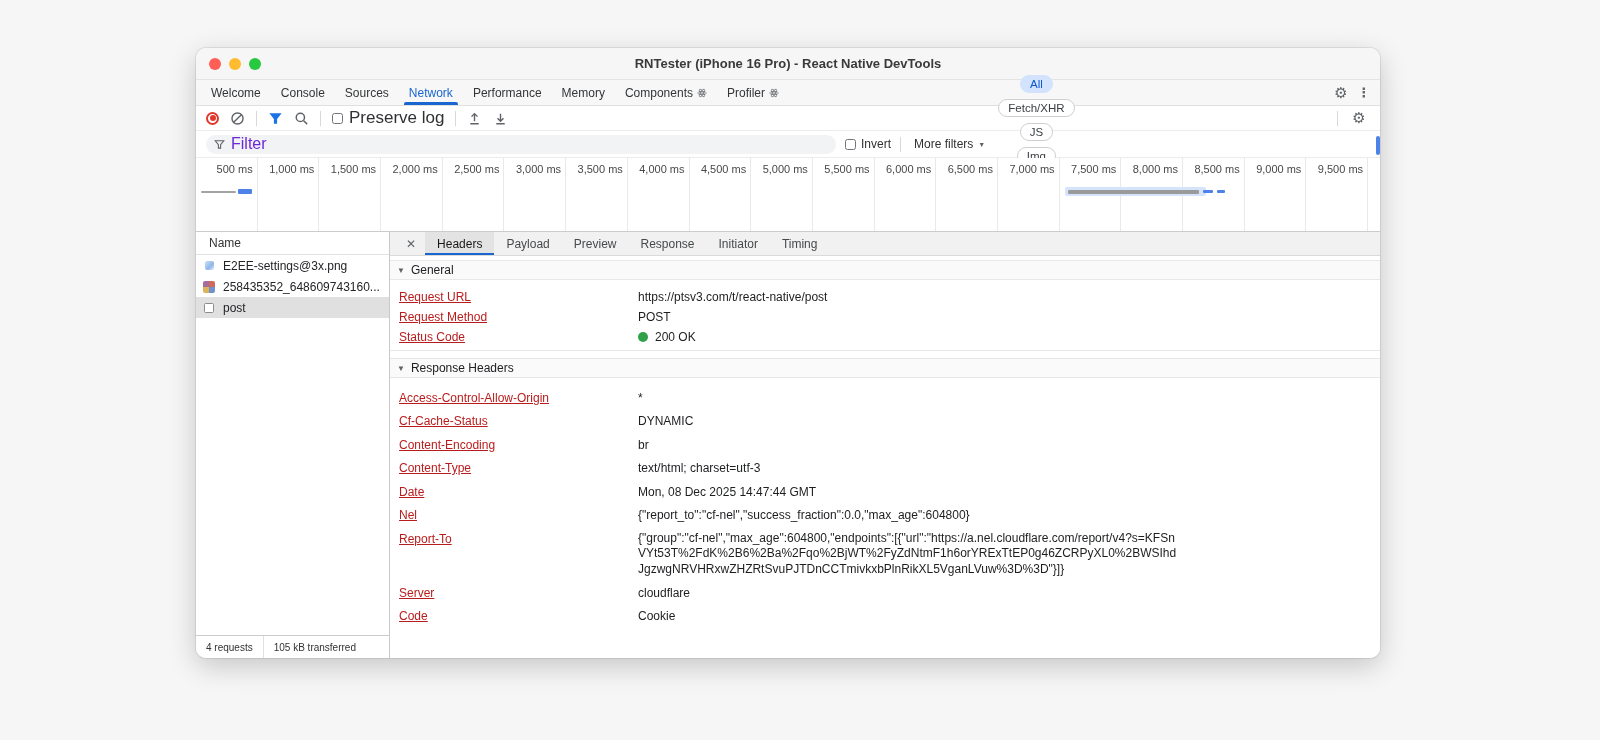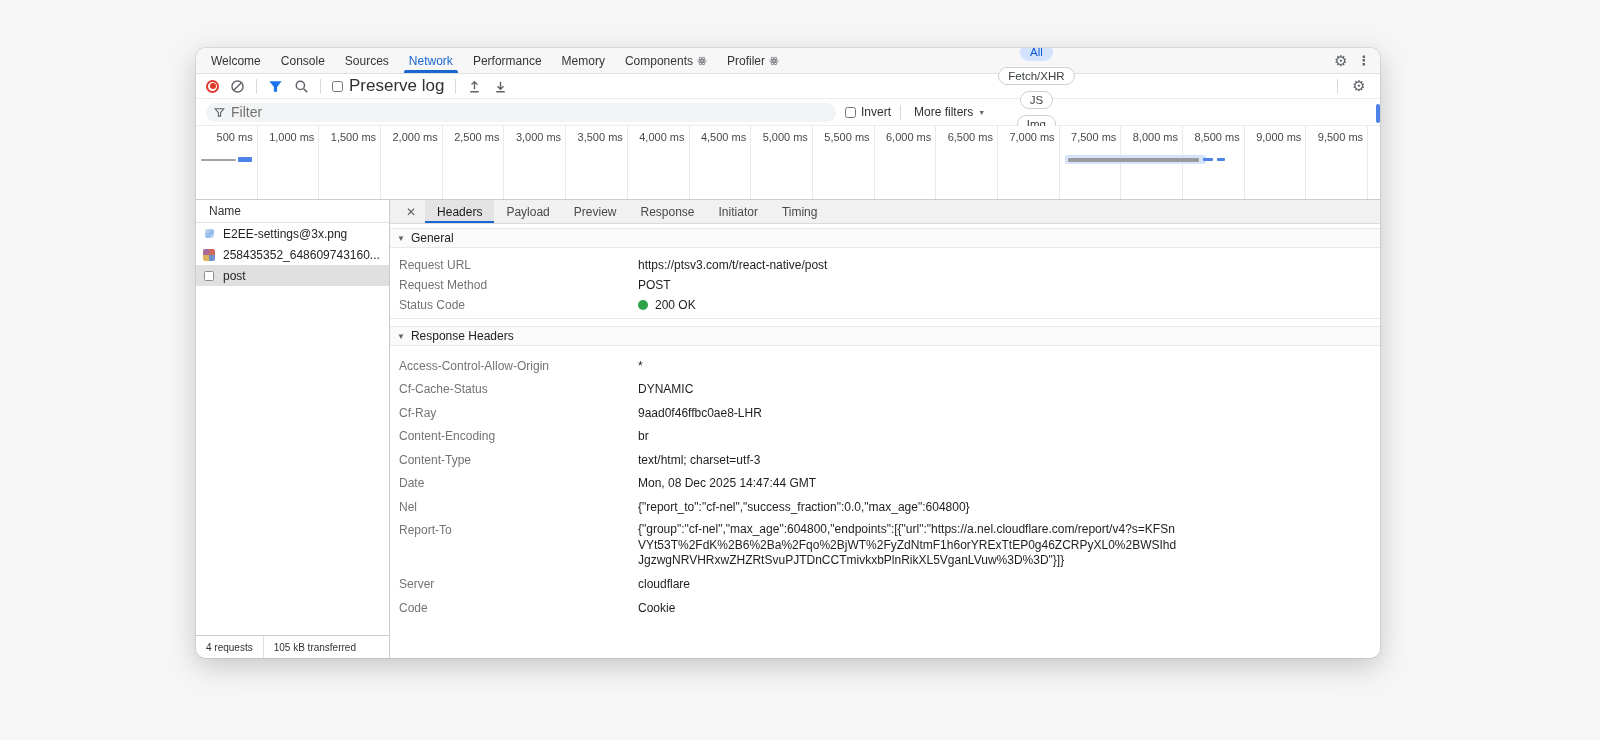--- a/index.html
+++ b/index.html
@@ -30,21 +30,21 @@
   .vsep{ width:1px; height:15px; background:#d8d8d8; flex:none;}
   .record-icon{ width:13px; height:13px; border:2px solid #e0382b; border-radius:50%; position:relative; flex:none;}
   .record-icon::after{ content:""; position:absolute; inset:1.5px; background:#e0382b; border-radius:50%;}
   .cbx{ width:11px; height:11px; border:1px solid #71757a; border-radius:2.5px; background:#fff; flex:none;}
   .tb-label{ font-size:17px; color:#303134; margin-left:-5px;}
   .tb-right{ margin-left:auto; display:flex; align-items:center; gap:10px;}
 
   
   .filter-row{ height:27px; border-bottom:1px solid #ececec; background:#fff; display:flex; align-items:center; gap:9px; padding:0 10px; position:relative; flex:none;}
   .filter-input{ width:630px; height:19px; background:#f1f3f4; border-radius:10px; display:flex; align-items:center; gap:6px; padding:0 8px; flex:none;}
-  .filter-ph{ font-size:14px; color:#737373; }
+  .filter-ph{ font-size:16px; color:#6d28d9; }
   .inv-label{ font-size:12px; color:#303134; margin-left:-4px;}
   .more-filters{ display:flex; align-items:center; gap:5px; font-size:12px; color:#303134; padding:0 4px;}
   .caret{ font-size:7px; color:#5f6368; }
   .chips{ display:flex; align-items:center; gap:6px;flex-direction:column; }
   .chip{ height:18px; padding:0 9px; border:1px solid #cfcfcf; border-radius:9px; background:#fff; font-size:11.5px; color:#3c4043; display:flex; align-items:center; cursor:default;}
   .chip.active{ background:#d3e3fd; border-color:#d3e3fd; color:#0b57d0; }
   .scroll-sliver{ position:absolute; right:0; top:5px; width:4px; height:19px; background:#4d83e8; border-radius:2px;}
 
   
   .timeline{ height:74px; border-bottom:1px solid #cccccc; position:relative; display:flex; overflow:hidden; background:#fff; flex:none;}
@@ -82,34 +82,42 @@
   .detail-content{ flex:1; overflow:hidden; }
   .section-header{ height:20px; background:#fafafa; border-top:1px solid #e8e8e8; border-bottom:1px solid #e8e8e8; display:flex; align-items:center; gap:6px; padding-left:7px; font-size:12px; color:#202124;}
   .sh-general{ margin-top:4px; }
   .sh-divider{ margin-top:3px; border-top:1px solid #e8e8e8; }
   .sh-rh{ margin-top:7px; }
   .tri{ font-size:8px; color:#5f6368; }
   .rows-general{ margin-top:7px; }
   .rows-rh{ margin-top:8px; }
   .hdr-row{ display:flex; align-items:flex-start; padding:2px 0 2px 9px; font-size:12px; line-height:16px;}
   .rows-rh .hdr-row{ padding:3.5px 0 4px 9px; }
-  .hdr-name{ width:239px; flex:none; color:#737373; }
+  .hdr-name{ width:239px; flex:none; color:#b91c1c;text-decoration:underline; }
   .val-box{ display:flex; align-items:flex-start; min-width:0;}
   .dot{ display:none; width:10px; height:10px; border-radius:50%; background:#2ea149; margin:3px 7px 0 0; flex:none;}
   .dot.show{ display:block; }
   .hdr-value{ color:#1d1e20; word-break:break-word; }
   .hdr-value.wrap{ max-width:540px; word-break:break-all; line-height:15.6px; }
 
   svg{ display:block; }
 </style>
 </head>
 <body>
 
 <div class="window">
 
+  <div class="titlebar">
+    <div class="lights">
+      <span class="light red"></span>
+      <span class="light yellow"></span>
+      <span class="light green"></span>
+    </div>
+    <div class="win-title">RNTester (iPhone 16 Pro) - React Native DevTools</div>
+  </div>
 
   <div class="tabbar">
     <div style="display:flex">
 
     <div class="tab">
           <span>Welcome</span>
 
         </div>
         <div class="tab">
           <span>Console</span>
@@ -329,27 +337,20 @@
               </span>
             </div>
             <div class="hdr-row">
               <span class="hdr-name">Cf-Cache-Status</span>
               <span class="val-box">
 
                 <span class="hdr-value">DYNAMIC</span>
               </span>
             </div>
             <div class="hdr-row">
-              <span class="hdr-name">Cf-Ray</span>
-              <span class="val-box">
-
-                <span class="hdr-value">9aad0f46ffbc0ae8-LHR</span>
-              </span>
-            </div>
-            <div class="hdr-row">
               <span class="hdr-name">Content-Encoding</span>
               <span class="val-box">
 
                 <span class="hdr-value">br</span>
               </span>
             </div>
             <div class="hdr-row">
               <span class="hdr-name">Content-Type</span>
               <span class="val-box">
 

